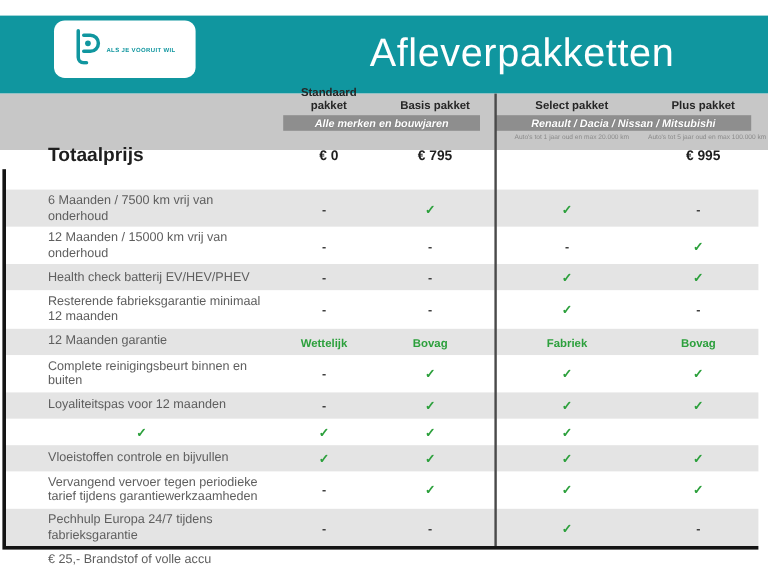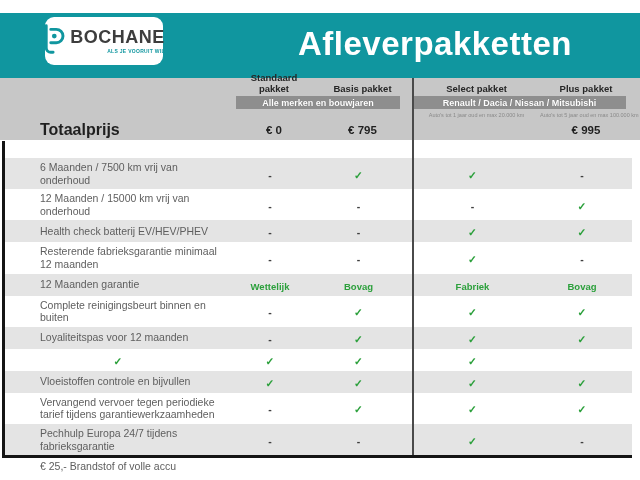--- a/index.html
+++ b/index.html
@@ -15,33 +15,33 @@
   .teal-band{position:absolute;top:13px;left:0;width:640px;height:65px;background:var(--teal);}
   .logo-box{
     position:absolute;top:17px;left:45px;width:118px;height:48px;background:#fff;
     border-radius:9px;display:flex;align-items:center;justify-content:center;gap:5px;z-index:2;
   }
   .logo-text-wrap{display:flex;flex-direction:column;align-items:flex-end;}
   .brand{font-size:18px;font-weight:bold;color:#3d3d3d;letter-spacing:.5px;line-height:1;}
   .tagline{font-size:5px;color:var(--teal);font-weight:bold;margin-top:2px;letter-spacing:.3px;}
   .page-title{
     position:absolute;top:25px;left:230px;width:410px;text-align:center;
-    font-size:33px;font-weight:bold;color:#fff;letter-spacing:.5px;z-index:2;
+    font-size:33px;font-weight:normal;color:#fff;letter-spacing:.5px;z-index:2;
   }
   .head-strip{
-    position:absolute;top:78px;left:0;width:640px;height:62px;background:var(--strip);
+    position:absolute;top:78px;left:0;width:640px;height:47px;background:var(--strip);
     display:grid;grid-template-columns:232px 76px 101px 127px 92px;
     grid-template-rows:17px 15px 10px 20px;padding-left:4px;
   }
   .hname{grid-row:1;align-self:end;text-align:center;font-size:9.5px;font-weight:bold;color:#262626;padding-bottom:1px;}
   .gc2{grid-column:2}.gc3{grid-column:3}.gc4{grid-column:4}.gc5{grid-column:5}
   .banner{
     grid-row:2;background:var(--banner);color:#fff;font-weight:bold;font-size:9px;
     display:flex;align-items:center;justify-content:center;height:13px;align-self:center;
-    text-shadow:0 0 1px rgba(0,0,0,.25);white-space:nowrap;
+    text-shadow:0 0 1px rgba(0,0,0,.25);white-space:nowrap;font-style:italic;
   }
   .banner-left{grid-column:2/4;margin-right:13px;}
   .banner-right{grid-column:4/6;margin-right:6px;}
   .note{grid-row:3;text-align:center;font-size:5.5px;color:#8a8a8a;padding-top:2px;white-space:nowrap;}
   .totaal{grid-row:4;grid-column:1;font-size:16px;font-weight:bold;color:#1f1f1f;align-self:center;padding-left:36px;}
   .price{grid-row:4;align-self:center;text-align:center;font-size:11.5px;font-weight:bold;color:#1f1f1f;}
   .rows{position:absolute;top:158px;left:4px;width:628px;}
   .row{
     display:grid;grid-template-columns:228px 76px 101px 127px 92px;
     min-height:22px;align-items:center;background:#fff;
@@ -63,21 +63,20 @@
 
 <div class="logo-box">
   <span>
     <svg width="22" height="30" viewBox="0 0 24 32">
       <path d="M3.5 1.5 v24 a5 5 0 0 0 5 5 h2.5" fill="none" stroke="#10969f" stroke-width="3.2" stroke-linecap="round"></path>
       <path d="M8.5 5.5 h6 a7.3 7.3 0 0 1 0 14.6 h-6" fill="none" stroke="#10969f" stroke-width="3.2" stroke-linecap="round"></path>
       <circle cx="12.3" cy="12.8" r="2.6" fill="#10969f"></circle>
     </svg>
   </span>
   <span class="logo-text-wrap">
-    <span class="brand">BOCHANE</span>
     <span class="tagline">ALS JE VOORUIT WIL</span>
   </span>
 </div>
 
 <div class="page-title">Afleverpakketten</div>
 
 <div class="head-strip">
   <div class="hname gc2">Standaard pakket</div>
   <div class="hname gc3">Basis pakket</div>
   <div class="hname gc4">Select pakket</div>

